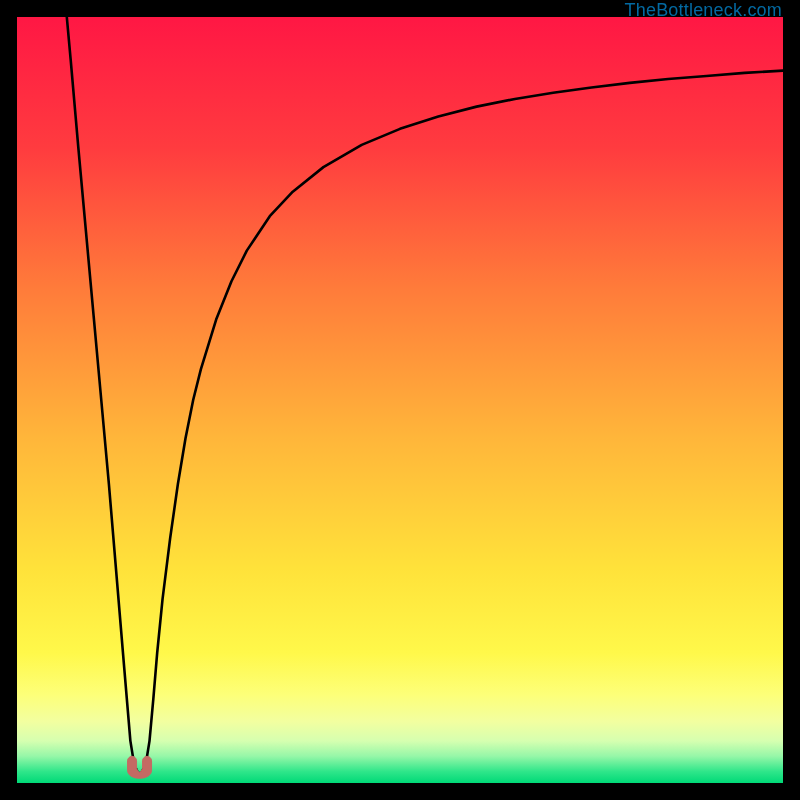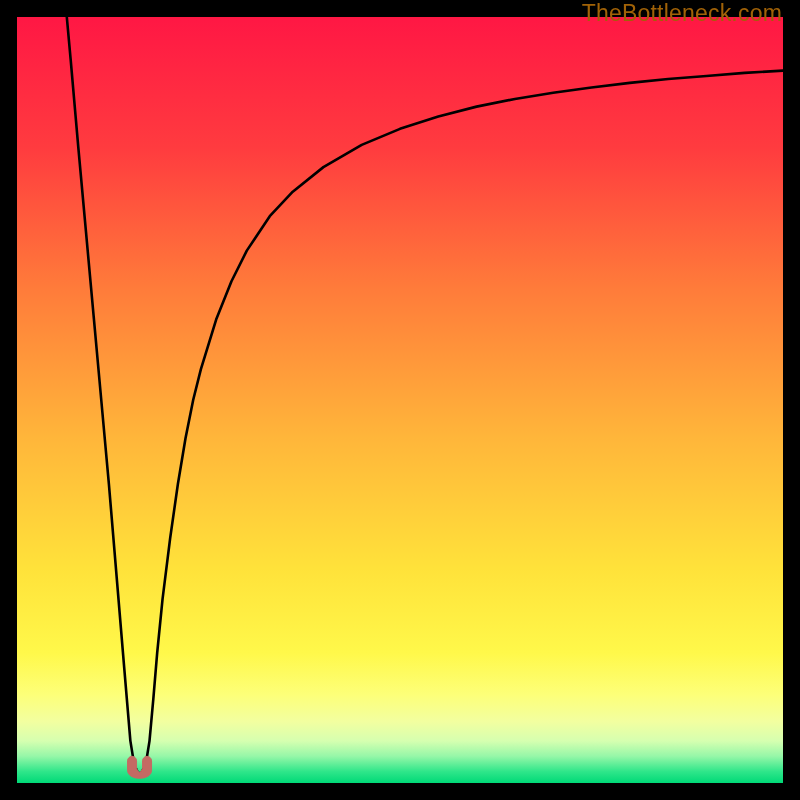--- a/index.html
+++ b/index.html
@@ -23,22 +23,22 @@
     position: absolute;
     left: 0;
     top: 0;
     width: 766px;
     height: 766px;
   }
   .attribution {
     position: absolute;
     top: 0px;
     right: 18px;
-    color: #a16207;
-    font-size: 23px;
+    color: #0369a1;
+    font-size: 18px;
     letter-spacing: 0.2px;
     font-weight: 500;
   }
 </style>
 </head>
 <body>
 
 <div class="frame">
   <svg class="plot-area" viewBox="0 0 766 766" preserveAspectRatio="none">
     <defs>

